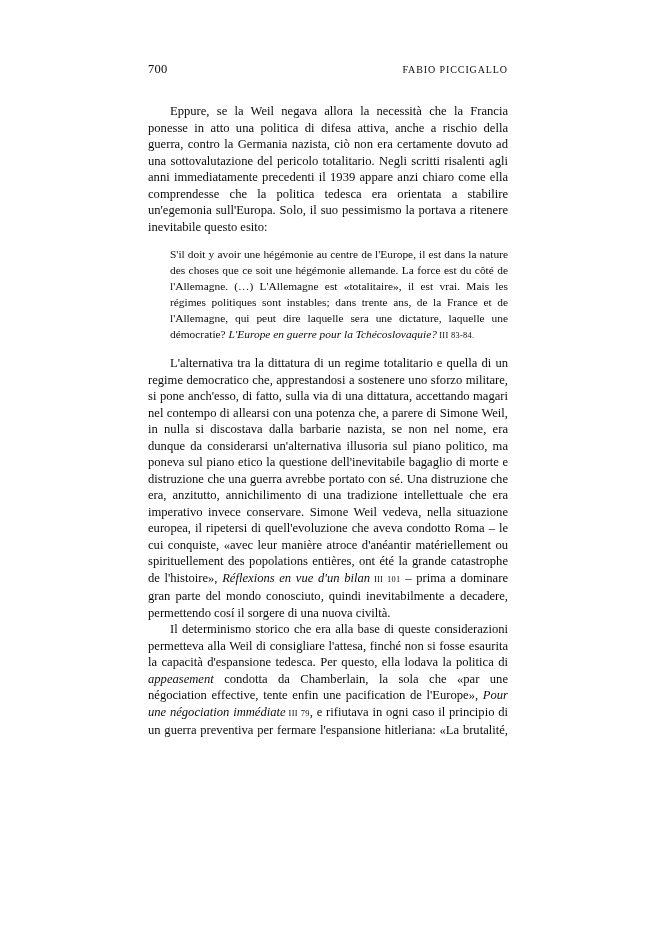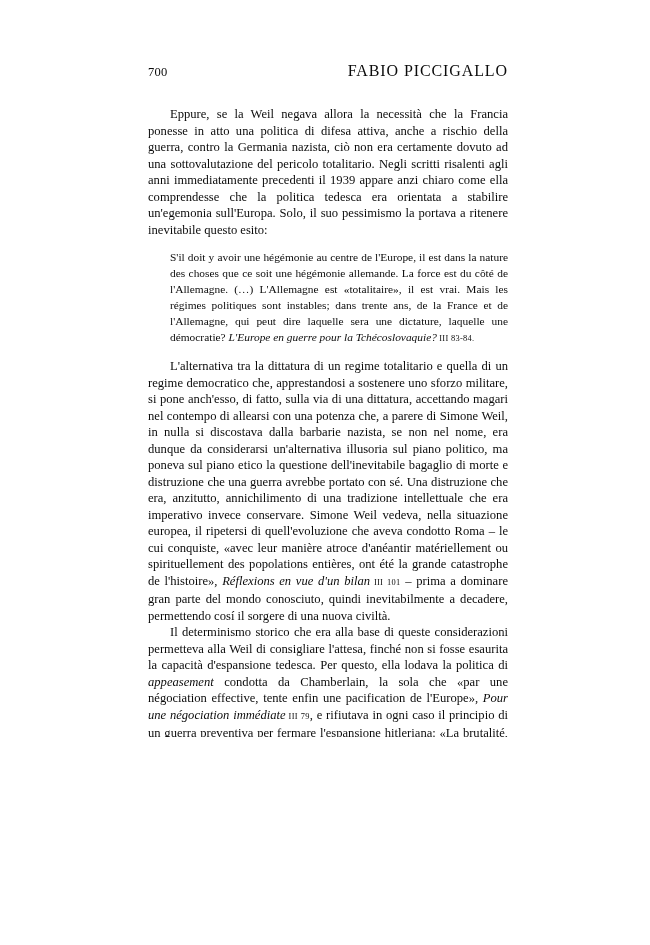--- a/index.html
+++ b/index.html
@@ -33,21 +33,21 @@
     justify-content: space-between;
     align-items: baseline;
     font-size: 11.5px;
     margin-bottom: 26px;
   }
   .folio {
     font-size: 12.5px;
     letter-spacing: 0.2px;
   }
   .author {
-    font-size: 16px;
+    font-size: 10px;
     letter-spacing: 0.9px;
   }
   p {
     margin: 0;
     font-size: 12.6px;
     line-height: 16.5px;
     text-align: justify;
     text-justify: inter-word;
     hyphens: manual;
   }

